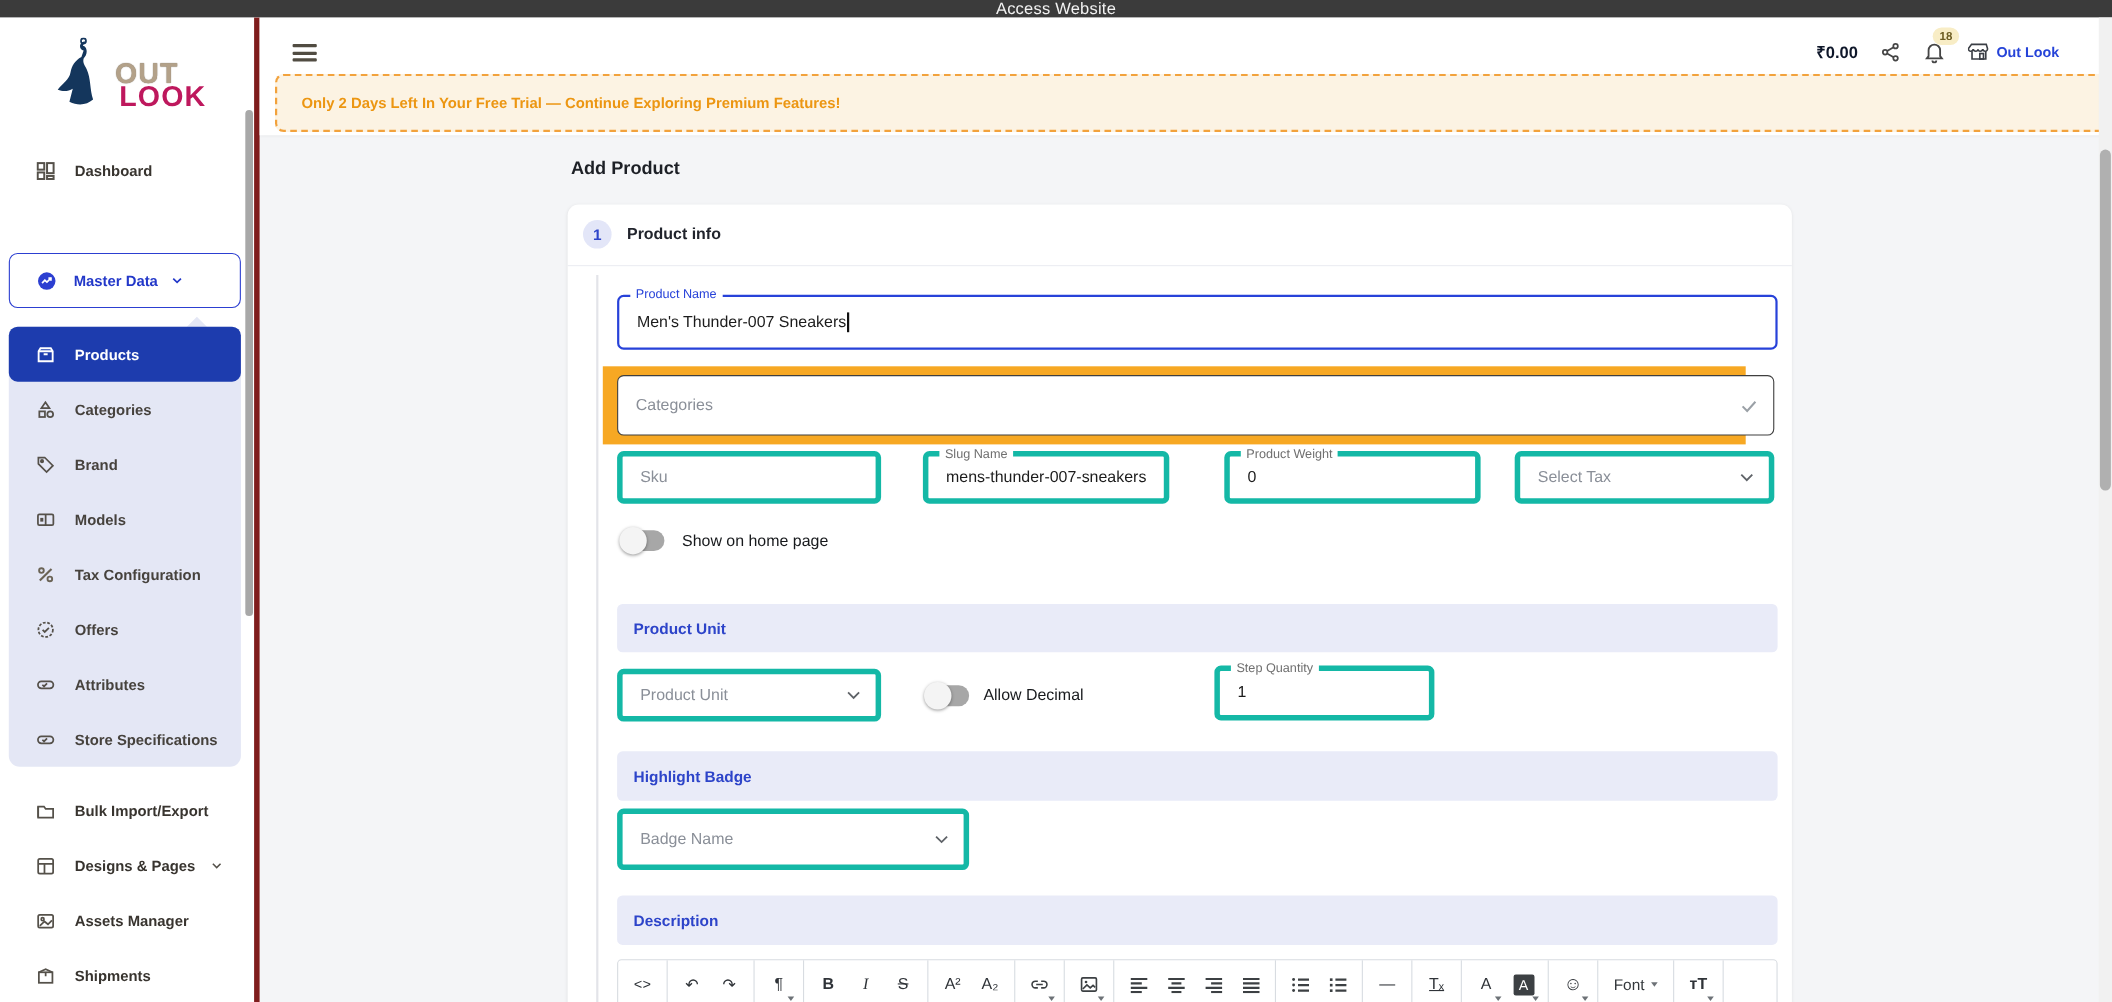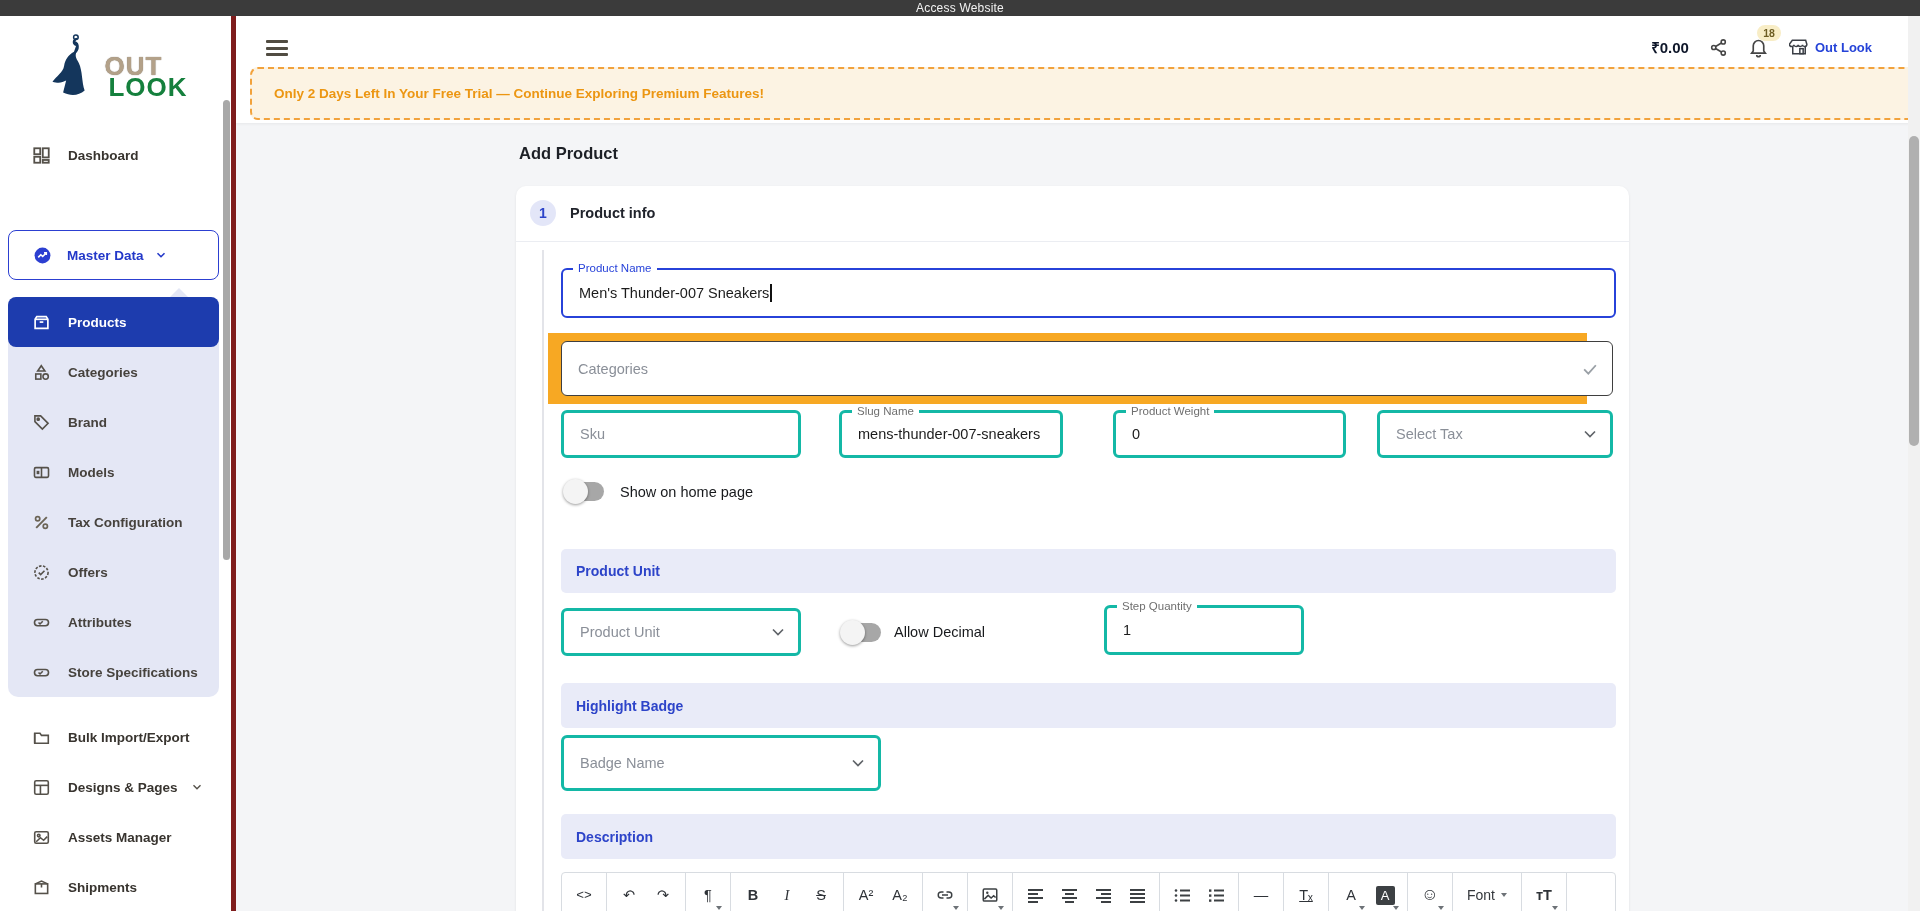--- a/index.html
+++ b/index.html
@@ -3,31 +3,31 @@
 <meta charset="utf-8">
 <style>
   * { margin:0; padding:0; box-sizing:border-box; }
   html,body { width:1920px; height:911px; overflow:hidden; background:#f4f5f7;
     font-family:"Liberation Sans", sans-serif; }
   .root { position:relative; width:1920px; height:911px; overflow:hidden; background:#f4f5f7; }
 
   
   .topbar { position:absolute; left:0; top:0; width:1920px; height:16px; background:#3b3b3b;
     display:flex; align-items:center; justify-content:center; }
-  .topbar span { color:#f2f2f2; font-size:12px; letter-spacing:.2px; }
+  .topbar span { color:#f2f2f2; font-size:15px; letter-spacing:.2px; }
 
   
   .sidebar { position:absolute; left:0; top:16px; width:236px; height:895px; background:#ffffff;
     border-right:5px solid #7f1d1d; }
   .logo { position:absolute; left:0; top:12px; width:236px; height:92px; display:flex;
     align-items:center; justify-content:center; gap:4px; }
   .logo-text { display:flex; flex-direction:column; line-height:.82; margin-top:6px; }
   .logo-text .out { font-size:26px; font-weight:800; color:#b3a189; letter-spacing:1px;
     text-shadow:0 0 1px #6e6352; }
-  .logo-text .look { font-size:26px; font-weight:800; color:#15803d; margin-left:4px; letter-spacing:1px; }
+  .logo-text .look { font-size:26px; font-weight:800; color:#be185d; margin-left:4px; letter-spacing:1px; }
 
   .nav-item { position:absolute; left:0; width:228px; height:46px; display:flex; align-items:center;
     gap:18px; padding-left:33px; cursor:pointer; }
   .nav-item .nav-label { font-size:13.5px; font-weight:600; color:#38342f; }
   .nav-icon { width:17px; height:17px; display:flex; align-items:center; justify-content:center; flex:0 0 17px; }
   .nav-chevron { margin-left:-6px; display:flex; }
 
   .master-box { position:absolute; left:8px; top:214px; width:211px; height:50px;
     border:1px solid #2c3fd1; border-radius:8px; display:flex; align-items:center; gap:16px;
     padding-left:25px; background:#fff; cursor:pointer; }
@@ -76,21 +76,21 @@
   .card { position:absolute; left:280px; top:170px; width:1113px; height:780px; background:#fff;
     border-radius:10px; box-shadow:0 1px 3px rgba(0,0,0,.08); }
   .step-circle { position:absolute; left:14px; top:14px; width:26px; height:26px; border-radius:50%;
     background:#e3e6f8; color:#2d44c9; font-size:14px; font-weight:700; display:flex;
     align-items:center; justify-content:center; }
   .step-title { position:absolute; left:54px; top:14px; height:26px; line-height:26px;
     font-size:14.5px; font-weight:700; color:#21242c; }
   .card-divider { position:absolute; left:0; top:55px; width:100%; height:1px; background:#ebedf2; }
   .step-line { position:absolute; left:26px; top:64px; width:2px; height:700px; background:#e3e4e9; }
 
-  .fld { position:absolute; border:3px solid #14b8a6; border-radius:6px; background:#fff;
+  .fld { position:absolute; border:5px solid #14b8a6; border-radius:6px; background:#fff;
     display:flex; align-items:center; }
   .fld .fld-text { margin-left:16px; font-size:14.5px; color:#1c1c1c; }
   .fld .ph { color:#8a8f98; }
   .fld-label { position:absolute; top:-8px; left:10px; background:#fff; padding:0 5px;
     font-size:11.5px; color:#6f6f6f; }
   .fld-label.blue { color:#2742d9; }
   .fld.focused { border:2px solid #2742d9; }
   .caret-bar { display:inline-block; width:1.5px; height:18px; background:#111; margin-left:1px;
     vertical-align:middle; }
   .chev { position:absolute; right:10px; top:50%; transform:translateY(-50%); display:flex; }

